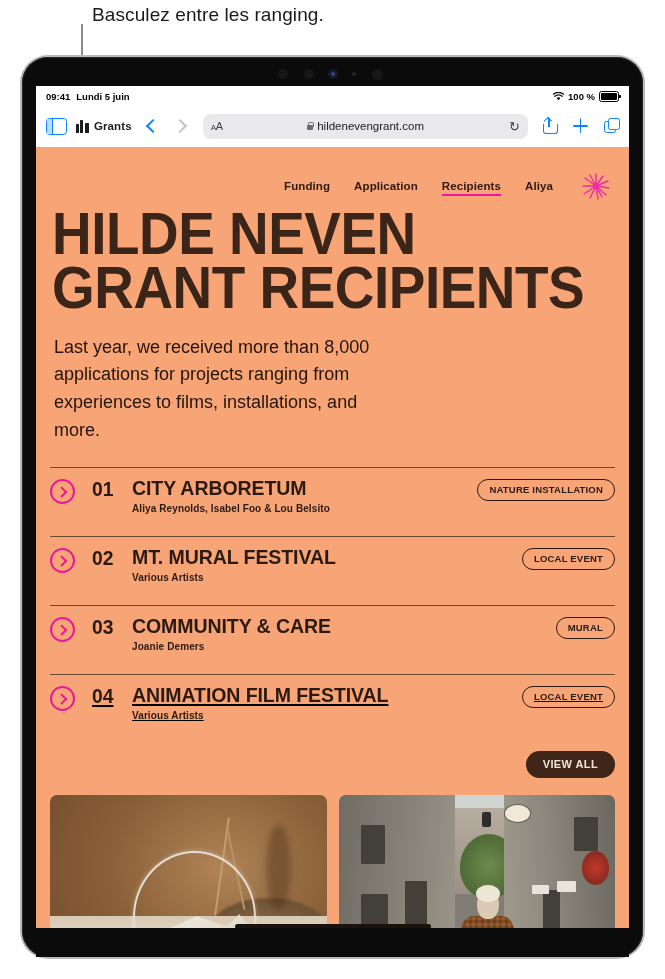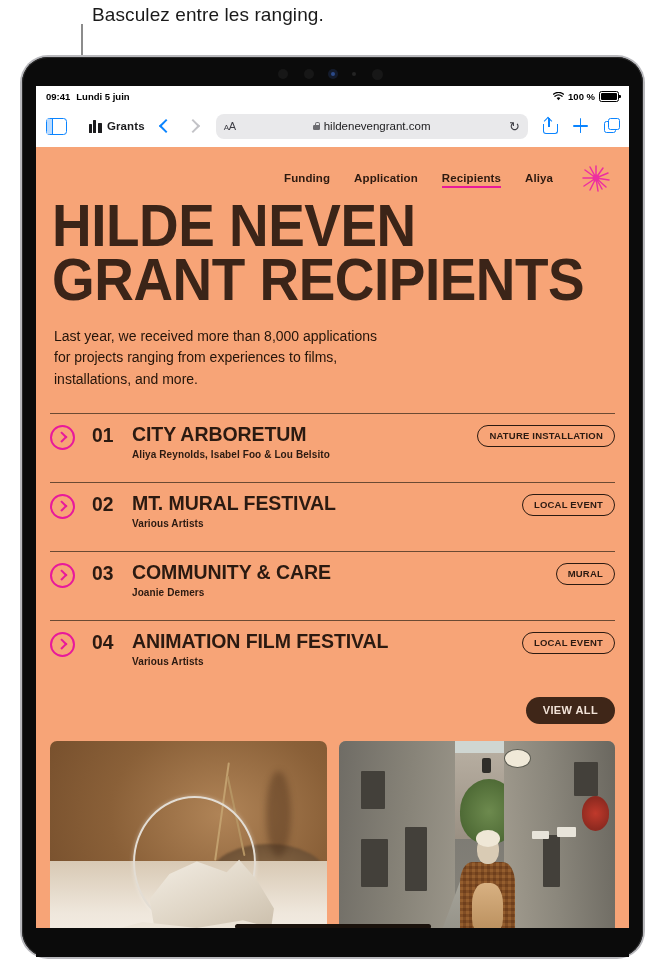--- a/index.html
+++ b/index.html
@@ -36,21 +36,21 @@
   .battery{display:inline-block;width:18px;height:9px;border:1.2px solid #000;border-radius:2.5px;position:relative;}
   .battery:before{content:"";position:absolute;left:1px;top:1px;bottom:1px;right:1px;background:#000;border-radius:1px;}
   .battery:after{content:"";position:absolute;right:-3px;top:2.5px;width:1.6px;height:3.5px;background:#000;border-radius:0 1px 1px 0;}
 
   
   .toolbar{position:relative;height:38px;background:#fff;display:flex;align-items:center;
     gap:0px;padding:0 10px 2px 10px;}
   .tb-sidebar{width:19px;height:15px;border:1.6px solid #0a84ff;border-radius:3.5px;position:relative;flex:none;}
   .tb-sidebar:after{content:"";position:absolute;left:4.5px;top:0;bottom:0;width:1.6px;background:#0a84ff;}
   .tb-sidebar:before{content:"";position:absolute;left:0;top:0;bottom:0;width:4.5px;background:#bcdcff;}
-  .profile{display:flex;align-items:center;gap:5px;margin-left:22px;flex:none;}
+  .profile{display:flex;align-items:center;gap:5px;margin-left:9px;flex:none;}
   .profile-glyph{width:13px;height:13px;position:relative;}
   .profile-glyph i{position:absolute;bottom:0;background:#1c1c1e;border-radius:.5px;}
   .pg1{left:0;width:3px;height:9px;}
   .pg2{left:4px;width:3.2px;height:13px;}
   .pg3{left:8.6px;width:4.4px;height:10px;}
   .profile-name{font-size:11.5px;font-weight:bold;color:#1c1c1e;letter-spacing:.1px;}
   .nav-arrows{display:flex;align-items:center;gap:17px;margin-left:16px;flex:none;}
   .chev{width:8px;height:8px;border-left:2px solid #0a84ff;border-bottom:2px solid #0a84ff;}
   .chev.back{transform:rotate(45deg);}
   .chev.fwd{transform:rotate(-135deg);border-color:#c3c3c7;}
@@ -72,35 +72,35 @@
     border-left:1.7px solid #0a84ff;border-top:1.7px solid #0a84ff;transform:rotate(45deg);}
   .plus-h,.plus-v{position:absolute;background:#0a84ff;border-radius:1px;}
   .plus-h{left:0;top:7px;width:15px;height:1.8px;}
   .plus-v{left:6.6px;top:0.4px;width:1.8px;height:15px;}
   .tabs-b{position:absolute;left:0;top:3px;width:10px;height:10px;border:1.6px solid #0a84ff;border-radius:2.5px;}
   .tabs-f{position:absolute;left:4px;top:0;width:10px;height:10px;border:1.6px solid #0a84ff;border-radius:2.5px;background:#fff;}
 
   
   .page{position:relative;height:797px;background:#f7a477;overflow:hidden;}
   .sitenav{display:flex;align-items:center;justify-content:flex-end;gap:24px;
-    padding:16px 18px 0 0;}
+    padding:24px 18px 0 0;}
   .sitenav a{font-size:11.5px;font-weight:bold;color:#2e1a10;text-decoration:none;letter-spacing:.1px;}
   .sitenav a.active{position:relative;}
   .sitenav a.active:after{content:"";position:absolute;left:0;right:0;bottom:-4px;height:1.6px;background:#e8199b;}
   .flower{width:30px;height:30px;flex:none;margin-left:4px;}
 
   .hero{padding:6px 0 0 16px;}
   .hero h1{margin:0;font-family:"Liberation Sans Narrow","Liberation Sans",sans-serif;
     font-weight:bold;font-size:59px;line-height:.92;color:#3b2418;letter-spacing:-.5px;
     transform:scaleX(.93);transform-origin:left center;}
-  .lede{margin:18px 0 0 2px;font-size:14px;line-height:1.55;color:#241409;font-weight:500;max-width:330px;}
+  .lede{margin:18px 0 0 2px;font-size:18px;line-height:1.55;color:#241409;font-weight:500;max-width:330px;}
 
   .list{margin:22px 14px 0 14px;border-top:1.3px solid #6b4a33;}
   .row{position:relative;border-bottom:1.3px solid #6b4a33;height:59px;display:flex;align-items:flex-start;padding-top:9px;}
-  .row:last-child{border-bottom:none;}
+  .row:last-child{border-bottom:none;text-decoration:underline;}
   .go{width:21px;height:21px;border:2px solid #e8199b;border-radius:50%;flex:none;
     margin:2px 0 0 0;display:flex;align-items:center;justify-content:center;}
   .go span{display:block;width:5.5px;height:5.5px;border-right:2.1px solid #e8199b;border-top:2.1px solid #e8199b;
     transform:rotate(45deg);margin-left:-1.5px;}
   .num{font-family:"Liberation Sans Narrow","Liberation Sans",sans-serif;font-weight:bold;
     font-size:21px;color:#2b1a11;margin-left:17px;flex:none;width:34px;letter-spacing:0;transform:scaleX(.92);transform-origin:left;}
   .rtext{margin-left:6px;flex:1;min-width:0;}
   .rtitle{font-family:"Liberation Sans Narrow","Liberation Sans",sans-serif;font-weight:bold;
     font-size:21px;line-height:1;color:#2b1a11;letter-spacing:-.1px;transform:scaleX(.93);transform-origin:left;}
   .rsub{margin-top:5px;font-size:10px;font-weight:bold;color:#2b1a11;letter-spacing:.1px;}

